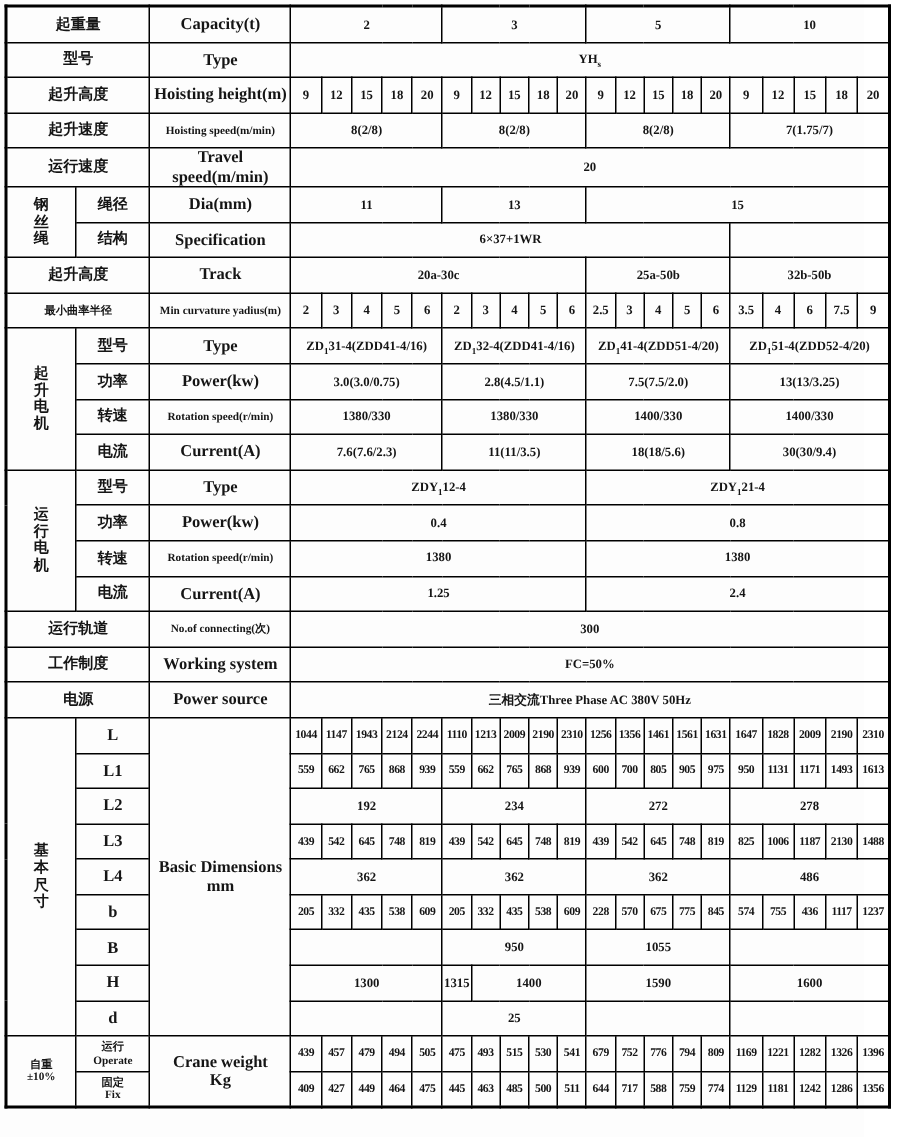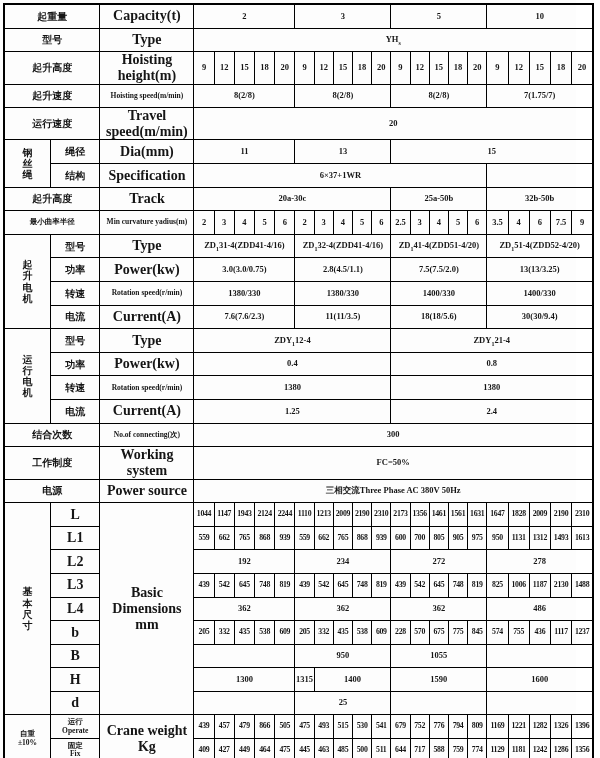--- a/index.html
+++ b/index.html
@@ -27,21 +27,21 @@
     border: 1px solid #000;
     text-align: center;
     vertical-align: middle;
     padding: 0;
     height: 22.6px;
     line-height: 1.12;
     overflow: hidden;
     font-weight: bold;
   }
   td.cn  { font-size: 10px; font-weight: bold; }
-  td.en  { font-size: 14px; font-weight: bold; }
+  td.en  { font-size: 11px; font-weight: bold; }
   td.d   { font-size: 8.5px; font-weight: bold; }
   td.sm, td.cn.sm, td.en.sm { font-size: 7.5px; }
   tr.sm td.d { font-size: 7.8px; letter-spacing: -0.3px; }
   sub { font-size: 6px; line-height: 0; }
 </style>
 </head>
 <body>
 
 <div class="sheet">
   <table class="spec">
@@ -218,21 +218,21 @@
           <td colspan="10" class="d">1380</td>
           <td colspan="10" class="d">1380</td>
         </tr>
         <tr>
           <td class="cn">电流</td>
           <td class="en">Current(A)</td>
           <td colspan="10" class="d">1.25</td>
           <td colspan="10" class="d">2.4</td>
         </tr>
         <tr>
-          <td colspan="2" class="cn">结合次数</td>
+          <td colspan="2" class="cn">运行轨道</td>
           <td class="en sm">No.of connecting(次)</td>
           <td colspan="20" class="d">300</td>
         </tr>
         <tr>
           <td colspan="2" class="cn">工作制度</td>
           <td class="en">Working system</td>
           <td colspan="20" class="d">FC=50%</td>
         </tr>
         <tr>
           <td colspan="2" class="cn">电源</td>
@@ -246,21 +246,21 @@
           <td class="d">1044</td>
           <td class="d">1147</td>
           <td class="d">1943</td>
           <td class="d">2124</td>
           <td class="d">2244</td>
           <td class="d">1110</td>
           <td class="d">1213</td>
           <td class="d">2009</td>
           <td class="d">2190</td>
           <td class="d">2310</td>
-          <td class="d">2173</td>
+          <td class="d">1256</td>
           <td class="d">1356</td>
           <td class="d">1461</td>
           <td class="d">1561</td>
           <td class="d">1631</td>
           <td class="d">1647</td>
           <td class="d">1828</td>
           <td class="d">2009</td>
           <td class="d">2190</td>
           <td class="d">2310</td>
         </tr>
@@ -276,21 +276,21 @@
           <td class="d">765</td>
           <td class="d">868</td>
           <td class="d">939</td>
           <td class="d">600</td>
           <td class="d">700</td>
           <td class="d">805</td>
           <td class="d">905</td>
           <td class="d">975</td>
           <td class="d">950</td>
           <td class="d">1131</td>
-          <td class="d">1312</td>
+          <td class="d">1171</td>
           <td class="d">1493</td>
           <td class="d">1613</td>
         </tr>
         <tr>
           <td class="en">L2</td>
           <td colspan="5" class="d">192</td>
           <td colspan="5" class="d">234</td>
           <td colspan="5" class="d">272</td>
           <td colspan="5" class="d">278</td>
         </tr>
@@ -369,21 +369,21 @@
           <td colspan="5" class="d"></td>
           <td colspan="5" class="d"></td>
         </tr>
         <tr class="sm">
           <td rowspan="2" class="cn sm">自重<br>±10%</td>
           <td class="cn sm">运行<br>Operate</td>
           <td rowspan="2" class="en">Crane weight<br>Kg</td>
           <td class="d">439</td>
           <td class="d">457</td>
           <td class="d">479</td>
-          <td class="d">866</td>
+          <td class="d">494</td>
           <td class="d">505</td>
           <td class="d">475</td>
           <td class="d">493</td>
           <td class="d">515</td>
           <td class="d">530</td>
           <td class="d">541</td>
           <td class="d">679</td>
           <td class="d">752</td>
           <td class="d">776</td>
           <td class="d">794</td>

